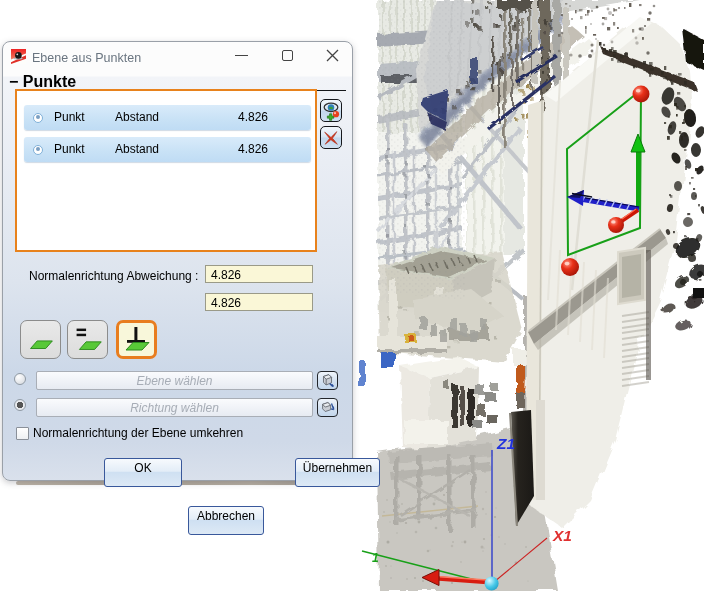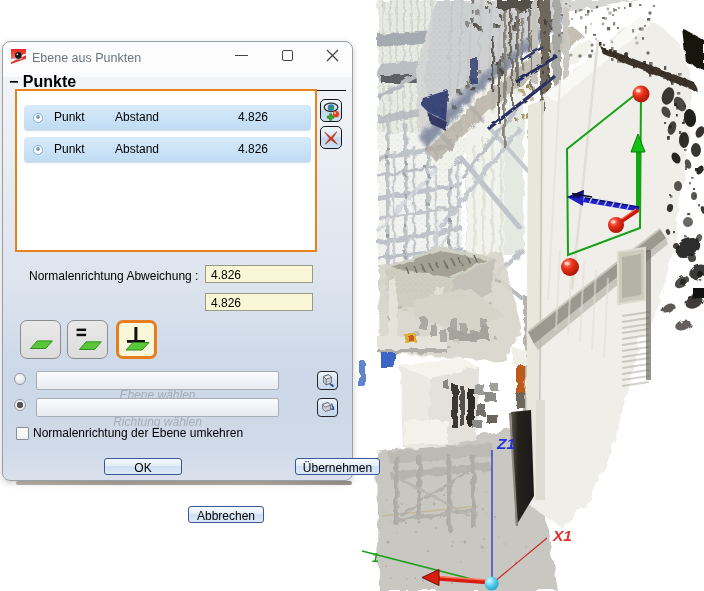--- a/index.html
+++ b/index.html
@@ -39,30 +39,30 @@
   .lbl { font-size:12px; }
   .yfield { position:absolute; left:202px; width:108px; height:18px; background:#faf7d7;
     border:1px solid #9a9a88; font-size:12px; padding:2px 0 0 5px; }
   
   .tbtn { position:absolute; top:278px; width:41px; height:39px; border:1.5px solid #8c8c8c; border-radius:7px;
     background:linear-gradient(#e9e9e9,#dcdcdc); }
   #tb3 { border:3px solid #e87d1f; background:#f8f7da; }
   
   .prad { position:absolute; left:11px; width:12px; height:12px; border-radius:50%;
     border:1px solid #909aa4; background:radial-gradient(circle at 35% 30%, #ffffff, #d2d6dc); }
-  .pfield { position:absolute; left:33px; width:243px; height:19px; border:1px solid #a9aeb6; border-radius:2px;
+  .pfield { position:absolute; left:33px; width:277px; height:19px; border:1px solid #a9aeb6; border-radius:2px;
     background:linear-gradient(#fafbfd,#e7ebf2); color:#a7adb6; font-style:italic; font-size:12px;
-    text-align:center; padding-top:16px; }
+    text-align:center; padding-top:2px; }
   .pbtn { position:absolute; left:314px; width:21px; height:19px; border:1.5px solid #23262b; border-radius:4px;
     background:linear-gradient(#f0f5fb,#d5e2f1 50%,#c4d7ec); }
   
   #chk { left:13px; top:385px; width:13px; height:13px; border:1px solid #8a9099; background:linear-gradient(#fff,#eef0f3); border-radius:1px;}
   #chklbl { left:30px; top:384px; font-size:12px; }
   
-  .bbtn { position:absolute; top:416px; height:17px; border:1px solid #39589b; border-radius:3px;
+  .bbtn { position:absolute; top:416px; height:29px; border:1px solid #39589b; border-radius:3px;
     background:linear-gradient(#f7fafd,#e3edf7 45%,#cfe0f2 50%,#dde9f5); font-size:12px; text-align:center; padding-top:2px;}
   
   #understrip { position:absolute; left:16px; top:481px; width:336px; height:4px; z-index:5;
     background:linear-gradient(90deg, #8a7a62, #6b5b45 30%, #7d6e57 70%, #4c4031); opacity:.55; border-radius:2px;}
 </style>
 </head>
 <body>
 <div id="stage">
   <svg id="scene" width="704" height="591" viewBox="0 0 704 591">
 <defs>

